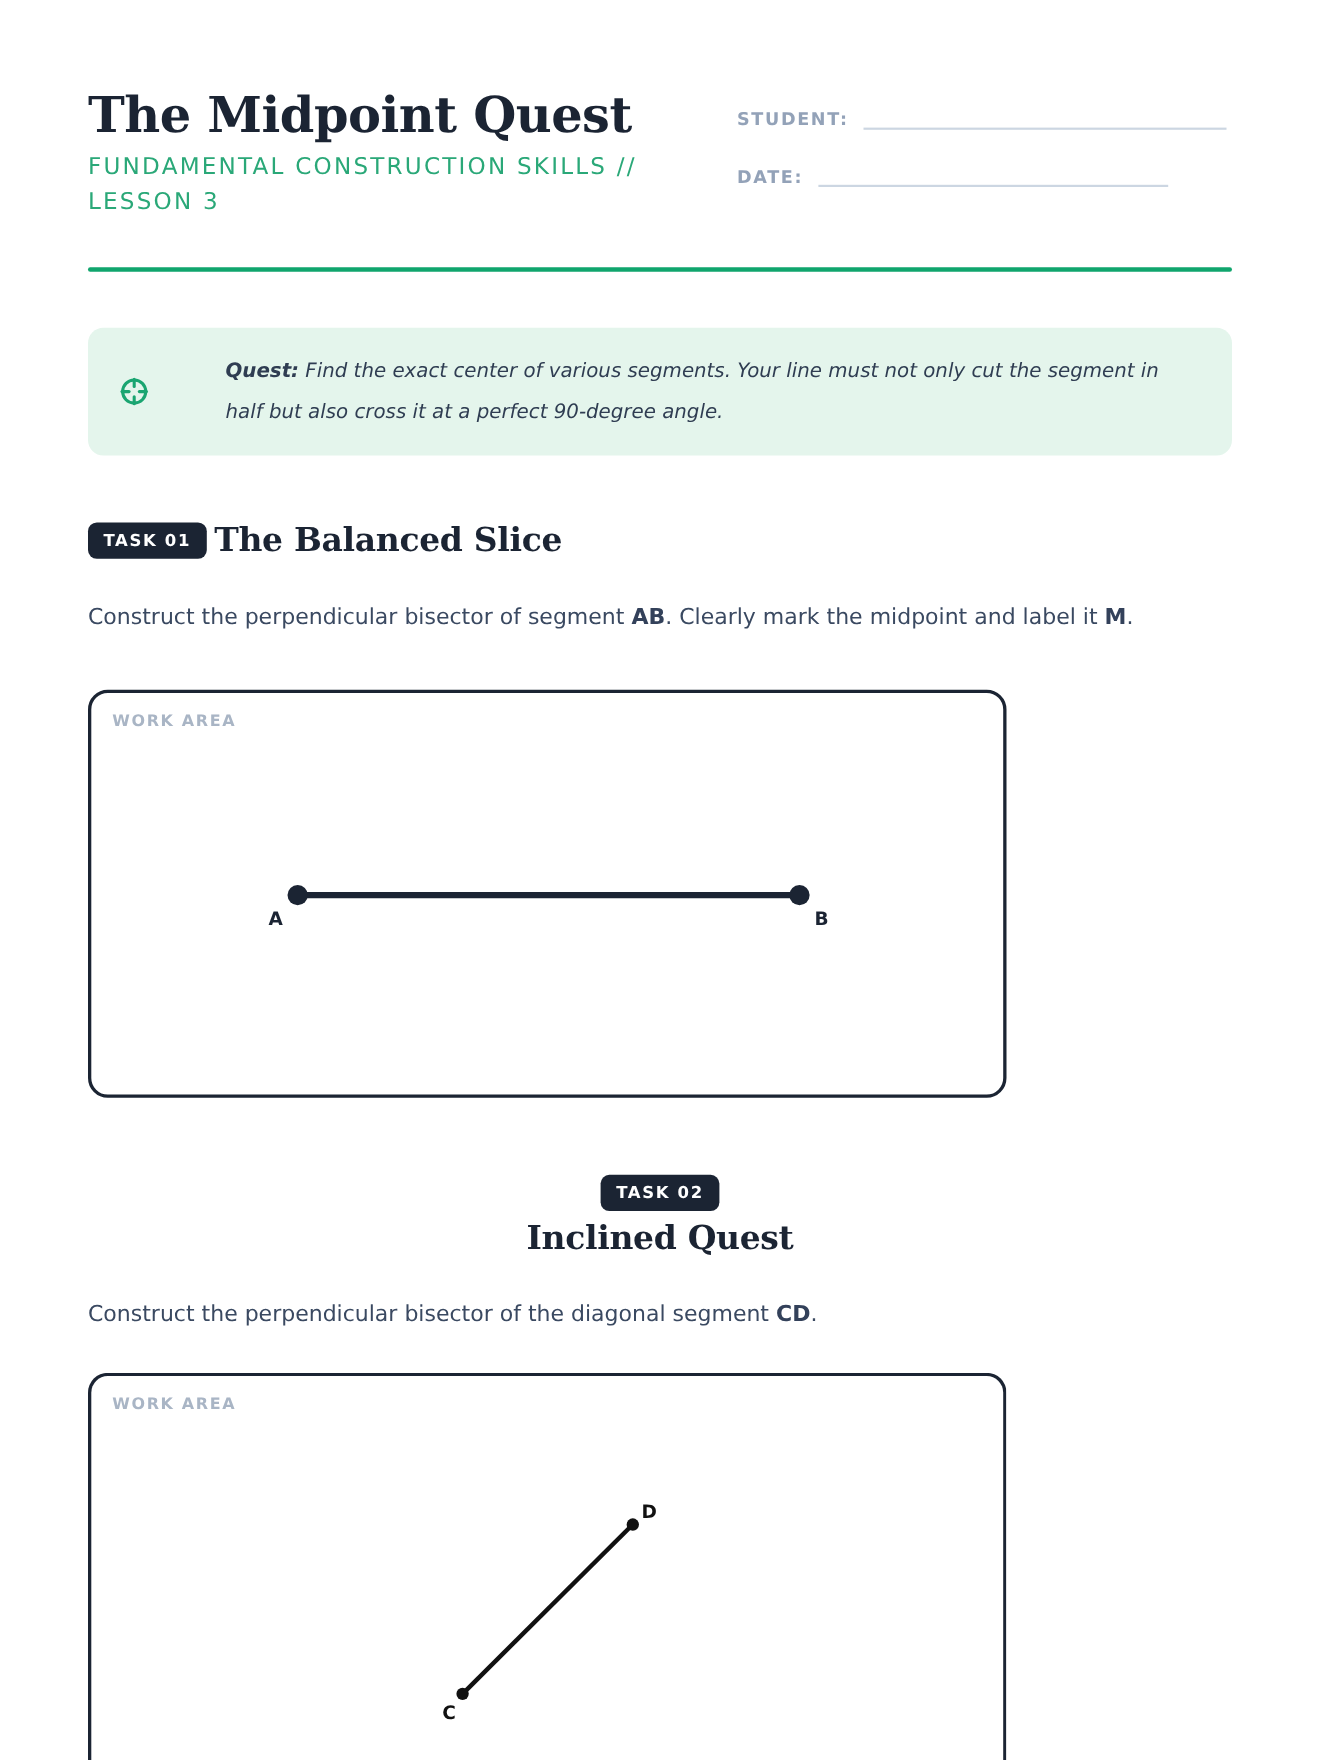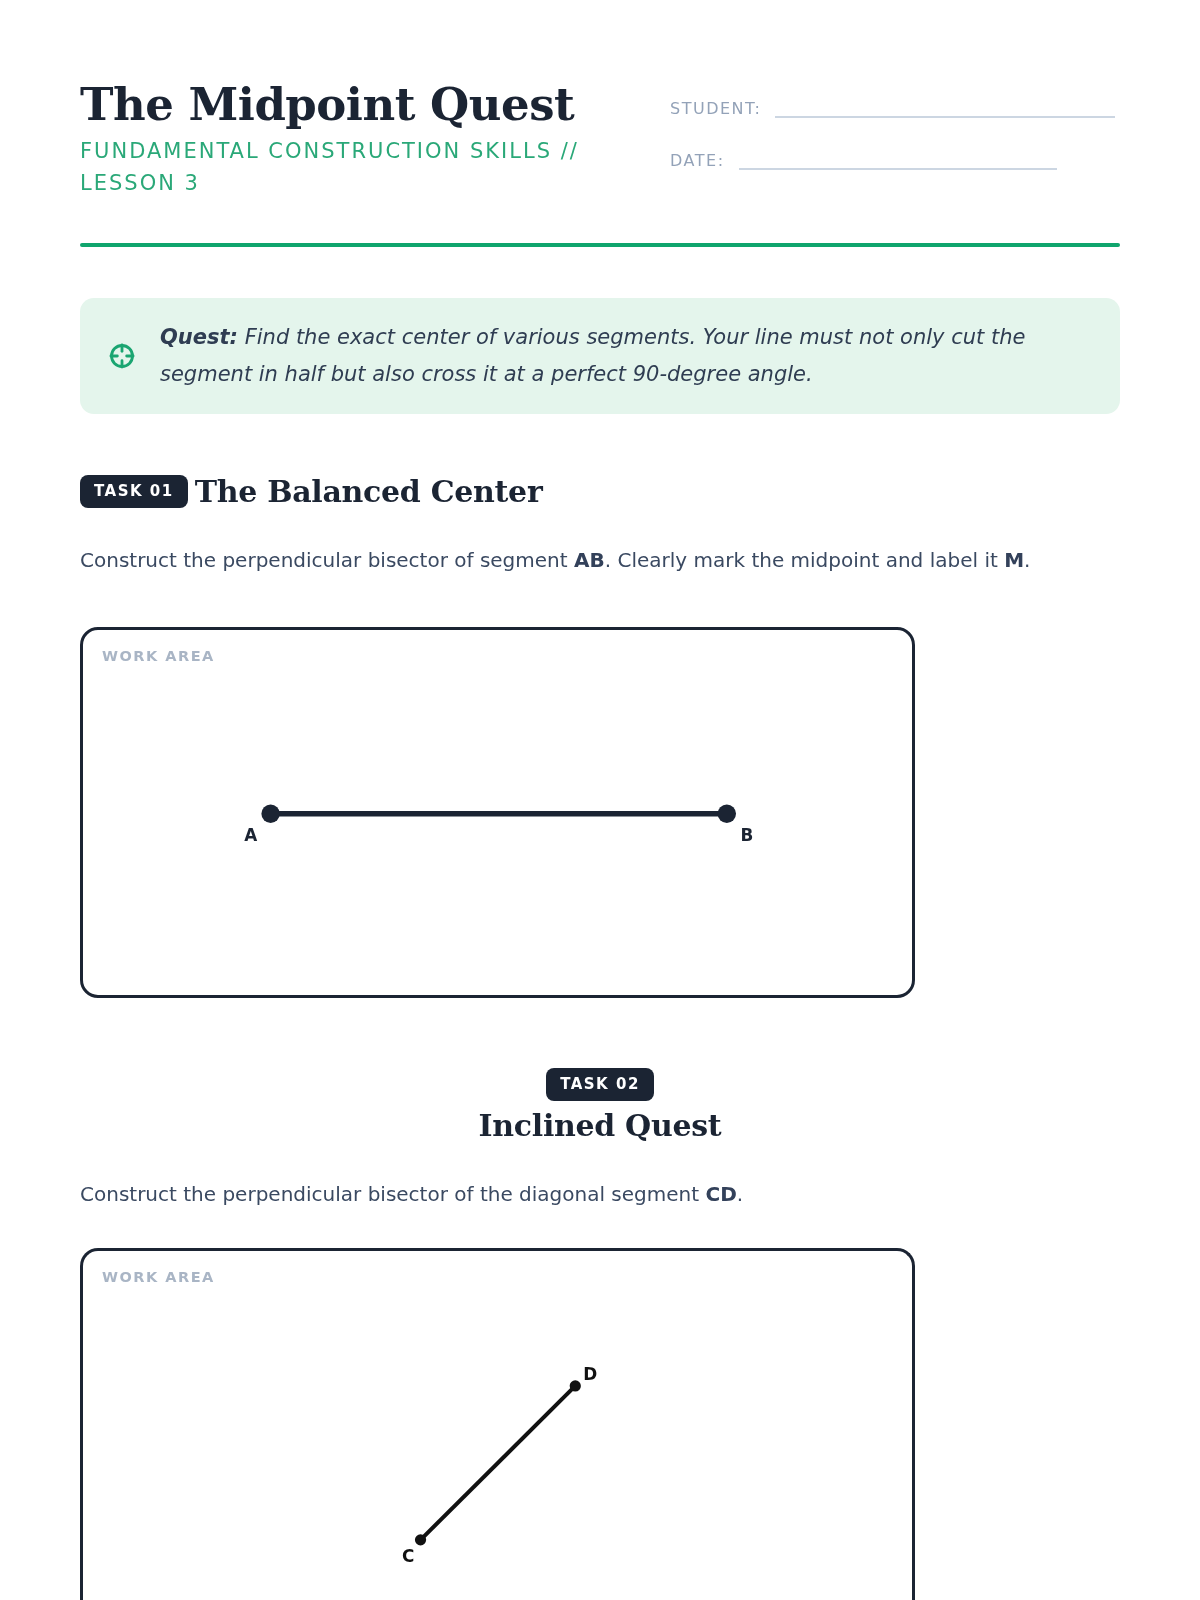--- a/index.html
+++ b/index.html
@@ -29,21 +29,21 @@
     color: #2aa878;
     font-size: 21px;
     font-weight: 500;
     letter-spacing: 2px;
     line-height: 1.5;
   }
   .header-right { width: 445px; padding-top: 12px; }
   .field-row { display: flex; align-items: flex-end; margin-bottom: 26px; }
   .field-label {
     color: #93a2b8;
-    font-weight: 400;
+    font-weight: 700;
     font-size: 16px;
     letter-spacing: 1.5px;
     white-space: nowrap;
     padding-right: 14px;
   }
   .field-line {
     flex: 1;
     border-bottom: 2px solid #ccd6e2;
     height: 26px;
   }
@@ -64,24 +64,25 @@
     background: #e4f5ec;
     border-radius: 14px;
     padding: 21px 28px;
     display: flex;
     align-items: center;
     gap: 24px;
   }
   .quest-icon { flex: 0 0 auto; width: 28px; height: 28px; display: block; }
   .quest-text {
     font-style: italic;
-    font-size: 21px;
+    font-size: 18px;
     line-height: 37px;
     color: #2f3d52;
     max-width: 930px;
+    margin-left: 45px;
   }
   .quest-text strong { font-weight: 700; }
 
   
   .task-header { display: flex; align-items: center; gap: 7px; margin-top: 60px; }
   .task-header.second { margin-top: 70px; flex-direction: column; }
   .task-badge {
     background: #1b2433;
     color: #ffffff;
     font-weight: 700;
@@ -163,21 +164,21 @@
       <line x1="12" y1="21.5" x2="12" y2="16"></line>
       <line x1="2.5" y1="12" x2="8" y2="12"></line>
       <line x1="21.5" y1="12" x2="16" y2="12"></line>
     </svg>
     <p class="quest-text"><strong>Quest:</strong><span> Find the exact center of various segments. Your line must not only cut the segment in half but also cross it at a perfect 90-degree angle.</span></p>
   </div>
 
   <section>
     <div class="task-header">
       <span class="task-badge">TASK 01</span>
-      <h2 class="task-title">The Balanced Center</h2>
+      <h2 class="task-title">The Balanced Slice</h2>
     </div>
     <p class="instruction"><span>Construct the perpendicular bisector of segment </span><strong>AB</strong><span>. Clearly mark the midpoint and label it </span><strong>M</strong><span>.</span></p>
 
     <div class="work-area first">
       <span class="work-area-label">WORK AREA</span>
       <svg class="work-svg" viewBox="0 0 1034 365">
         <line x1="234" y1="184" x2="803" y2="184" stroke="#1b2433" stroke-width="7"></line>
         <circle cx="234" cy="184" r="11.5" fill="#1b2433"></circle>
         <circle cx="803" cy="184" r="11.5" fill="#1b2433"></circle>
         <text class="point-label-1" x="201" y="218">A</text>

